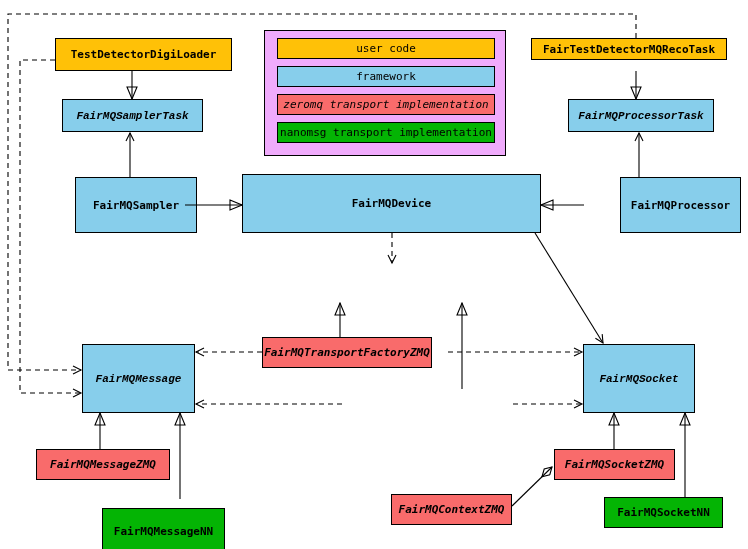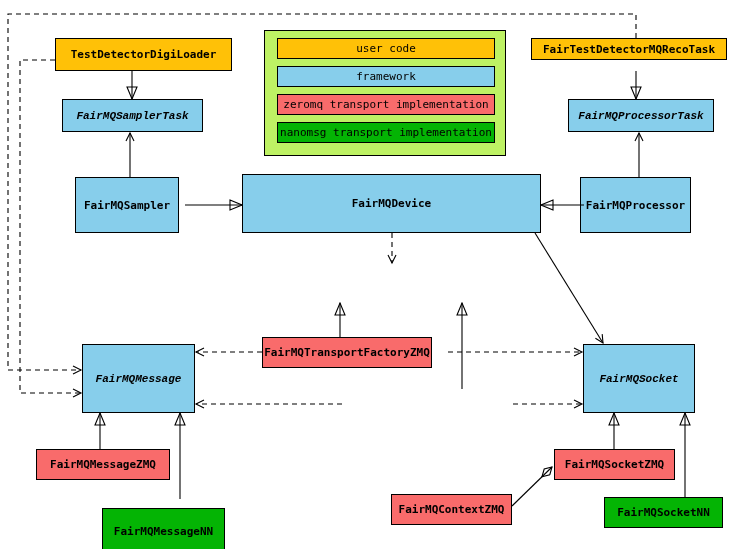--- a/index.html
+++ b/index.html
@@ -6,26 +6,26 @@
   html,body { background:#ffffff; }
   body { font-family:"DejaVu Sans Mono","Liberation Mono",monospace; }
   .canvas { position:relative; width:748px; height:549px; background:#ffffff; overflow:hidden; }
   .node {
     position:absolute; display:flex; align-items:center; justify-content:center;
     border:1px solid #000; font-size:11px; font-weight:bold; color:#000;
     white-space:nowrap; text-align:center;
   }
   .user      { background:#FFC107; }
   .framework { background:#87CEEB; }
-  .zmq       { background:#F96B6B; }
+  .zmq       { background:#F96B6B;font-style:italic; }
   .nn        { background:#04B404; }
   .abstract  { font-style:italic;font-family:Liberation Mono, monospace; }
   .legend {
     position:absolute; left:264px; top:30px; width:242px; height:126px;
-    border:1px solid #000; background:#bef264;
+    border:1px solid #000; background:#f0abfc;
   }
   .legend-item {
     position:absolute; left:12px; width:218px; height:21px;
     border:1px solid #000; display:flex; align-items:center; justify-content:center;
     font-size:11px; font-weight:normal; color:#000; white-space:nowrap;
   }
   .li-0 { top:7px; }  .li-1 { top:35px; }  .li-2 { top:63px; }  .li-3 { top:91px; }
   svg.edges { position:absolute; left:0; top:0; width:748px; height:549px; pointer-events:none; }
   svg.edges path { stroke:#000; stroke-width:1.1; fill:none; }
   svg.edges path.dashed { stroke-dasharray:5 4; }
@@ -36,25 +36,25 @@
 <div class="canvas">
 
   <div class="node user" style="left:55px;top:38px;width:177px;height:33px">TestDetectorDigiLoader</div>
 
   <div class="node user" style="left:531px;top:38px;width:196px;height:22px">FairTestDetectorMQRecoTask</div>
 
   <div class="node framework abstract" style="left:62px;top:99px;width:141px;height:33px">FairMQSamplerTask</div>
 
   <div class="node framework abstract" style="left:568px;top:99px;width:146px;height:33px">FairMQProcessorTask</div>
 
-  <div class="node framework" style="left:75px;top:177px;width:104px;height:56px">FairMQSampler</div>
+  <div class="node framework" style="left:75px;top:177px;width:122px;height:56px">FairMQSampler</div>
 
   <div class="node framework" style="left:242px;top:174px;width:299px;height:59px">FairMQDevice</div>
 
-  <div class="node framework" style="left:580px;top:177px;width:111px;height:56px">FairMQProcessor</div>
+  <div class="node framework" style="left:620px;top:177px;width:121px;height:56px">FairMQProcessor</div>
 
 
   <div class="node zmq" style="left:262px;top:337px;width:170px;height:31px">FairMQTransportFactoryZMQ</div>
 
 
   <div class="node framework abstract" style="left:82px;top:344px;width:113px;height:69px">FairMQMessage</div>
 
   <div class="node framework abstract" style="left:583px;top:344px;width:112px;height:69px">FairMQSocket</div>
 
   <div class="node zmq" style="left:36px;top:449px;width:134px;height:31px">FairMQMessageZMQ</div>

